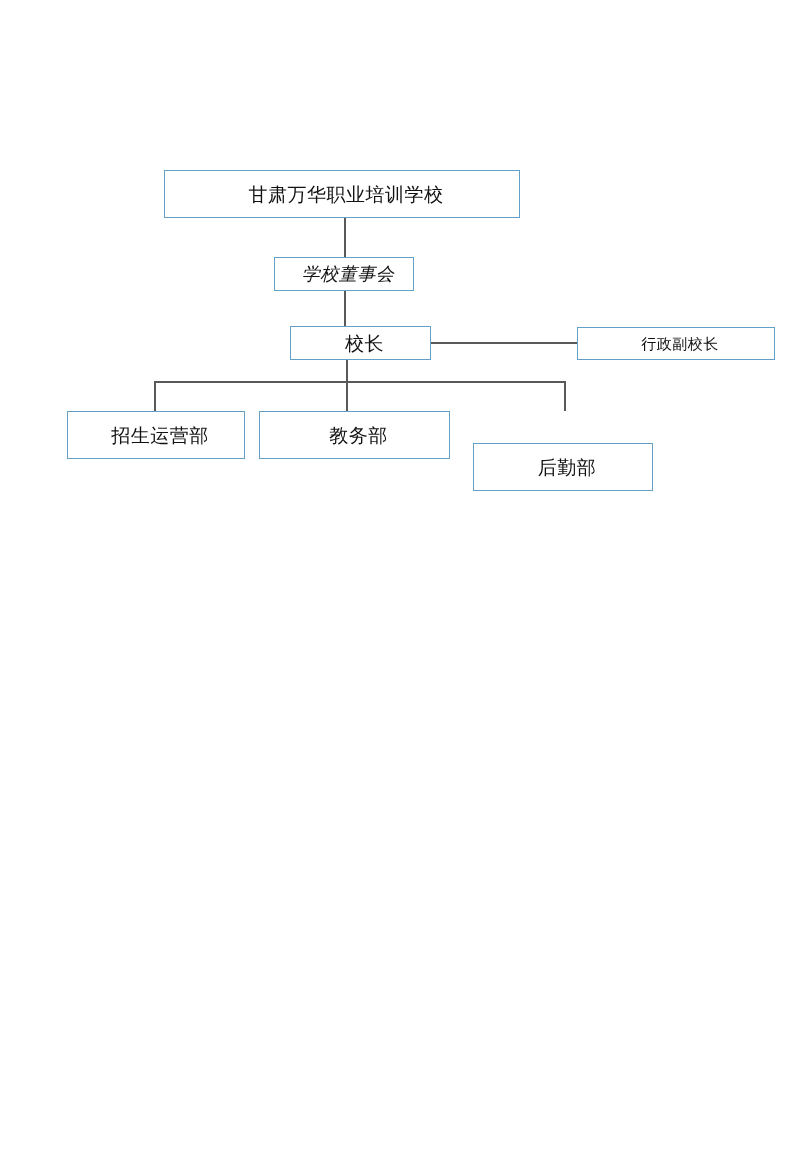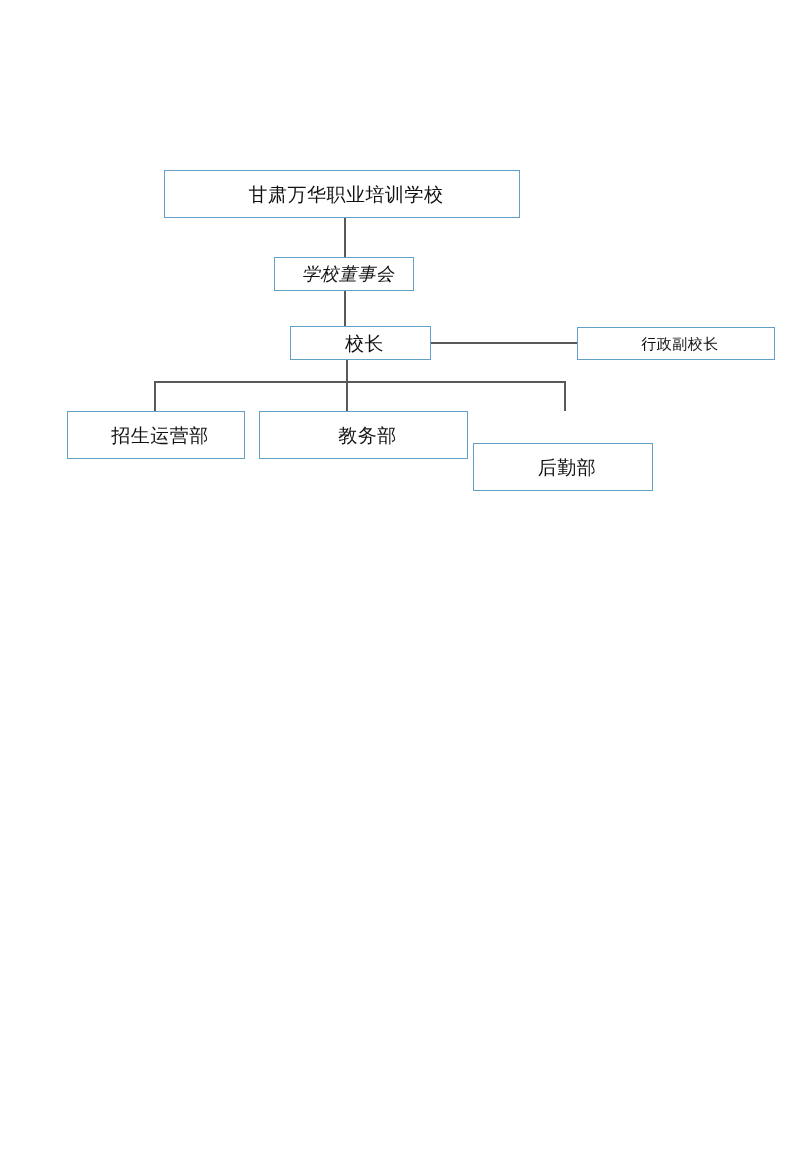--- a/index.html
+++ b/index.html
@@ -43,21 +43,21 @@
     white-space: nowrap;
     color: #111111;
   }
 
   
   .node-root       { left: 164px; top: 170px; width: 356px; height: 48px; }
   .node-board      { left: 274px; top: 257px; width: 140px; height: 34px; }
   .node-principal  { left: 290px; top: 326px; width: 141px; height: 34px; }
   .node-vice       { left: 577px; top: 327px; width: 198px; height: 33px; }
   .node-admissions { left:  67px; top: 411px; width: 178px; height: 48px; }
-  .node-academic   { left: 259px; top: 411px; width: 209px; height: 48px; }
+  .node-academic   { left: 259px; top: 411px; width: 191px; height: 48px; }
   .node-logistics  { left: 473px; top: 411px; width: 180px; height: 48px; margin-top: 32px; }
 
   .node-root .node-label       { font-size: 19px; }
   .node-board .node-label      { font-size: 18px; font-style: italic; }
   .node-principal .node-label  { font-size: 19px; }
   .node-vice .node-label       { font-size: 15px; }
   .node-admissions .node-label,
   .node-academic .node-label,
   .node-logistics .node-label  { font-size: 19px; }
 

